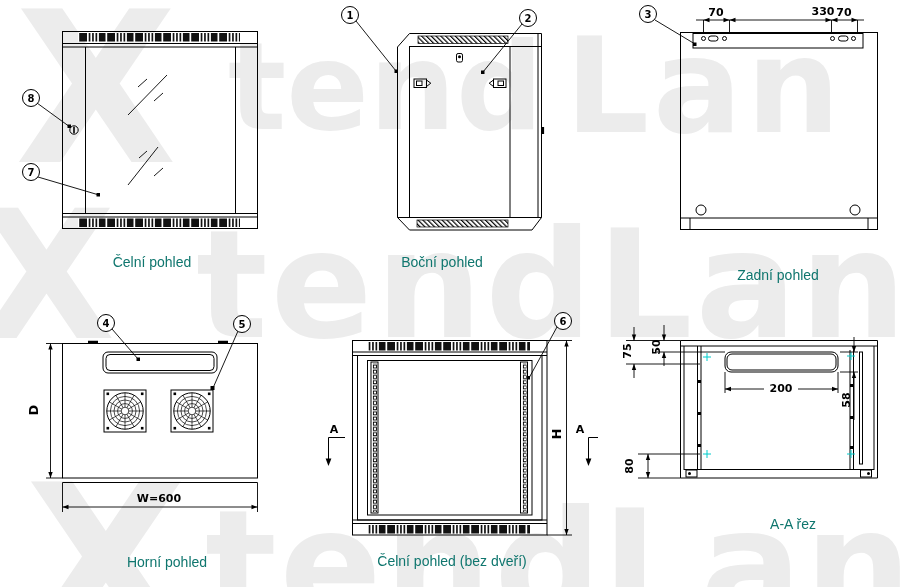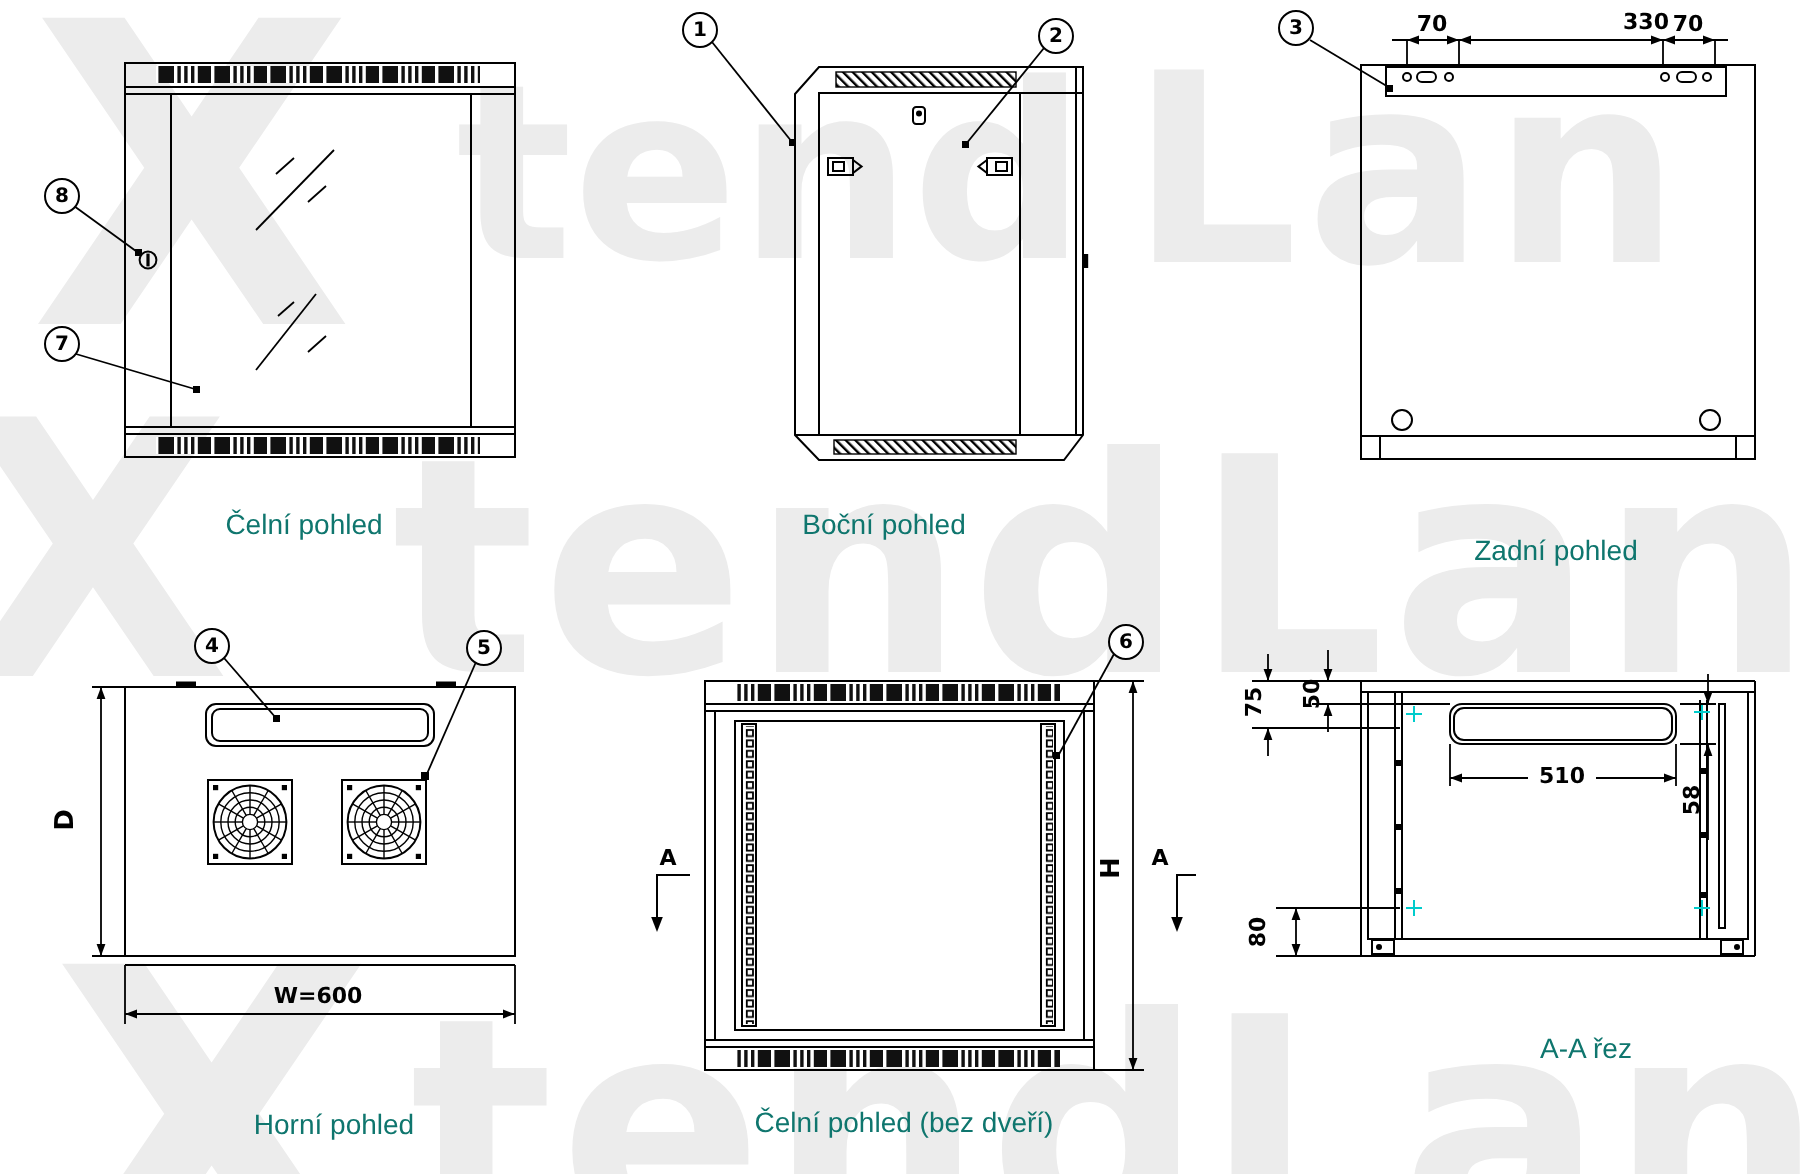--- a/index.html
+++ b/index.html
@@ -338,17 +338,17 @@
   <div class="txt dim" style="left:716px;top:12px">70</div>
   <div class="txt dim" style="left:823px;top:11px">330</div>
   <div class="txt dim" style="left:844px;top:12px">70</div>
   <div class="txt dim rot" style="left:33px;top:410px;font-size:13px">D</div>
   <div class="txt dim" style="left:159px;top:498px">W=600</div>
   <div class="txt dim rot" style="left:556px;top:434px;font-size:13px">H</div>
   <div class="txt dim" style="left:334px;top:429px">A</div>
   <div class="txt dim" style="left:580px;top:429px">A</div>
   <div class="txt dim dim-s rot" style="left:627px;top:351px">75</div>
   <div class="txt dim dim-s rot" style="left:656px;top:347px">50</div>
-  <div class="txt dim dim-s" style="left:781px;top:388px">510</div>
+  <div class="txt dim dim-s" style="left:781px;top:388px">200</div>
   <div class="txt dim dim-s rot" style="left:846px;top:400px">58</div>
   <div class="txt dim dim-s rot" style="left:629px;top:466px">80</div>
 
 </div>
 
 </body></html>

